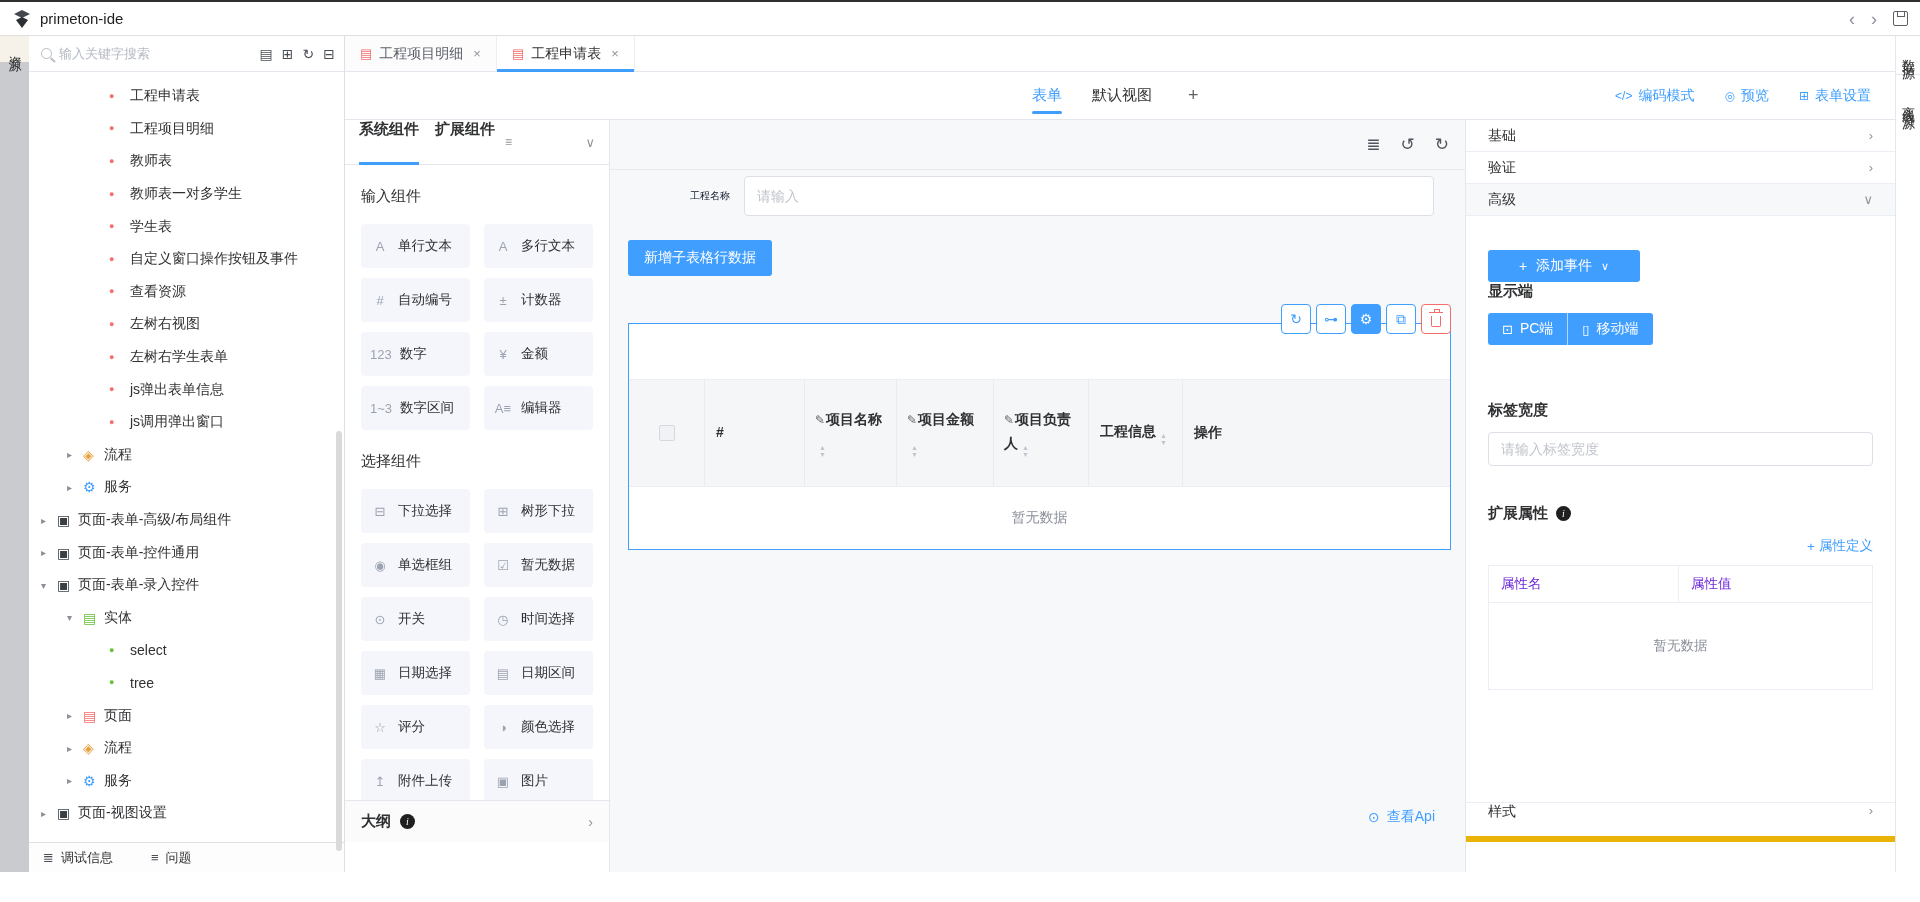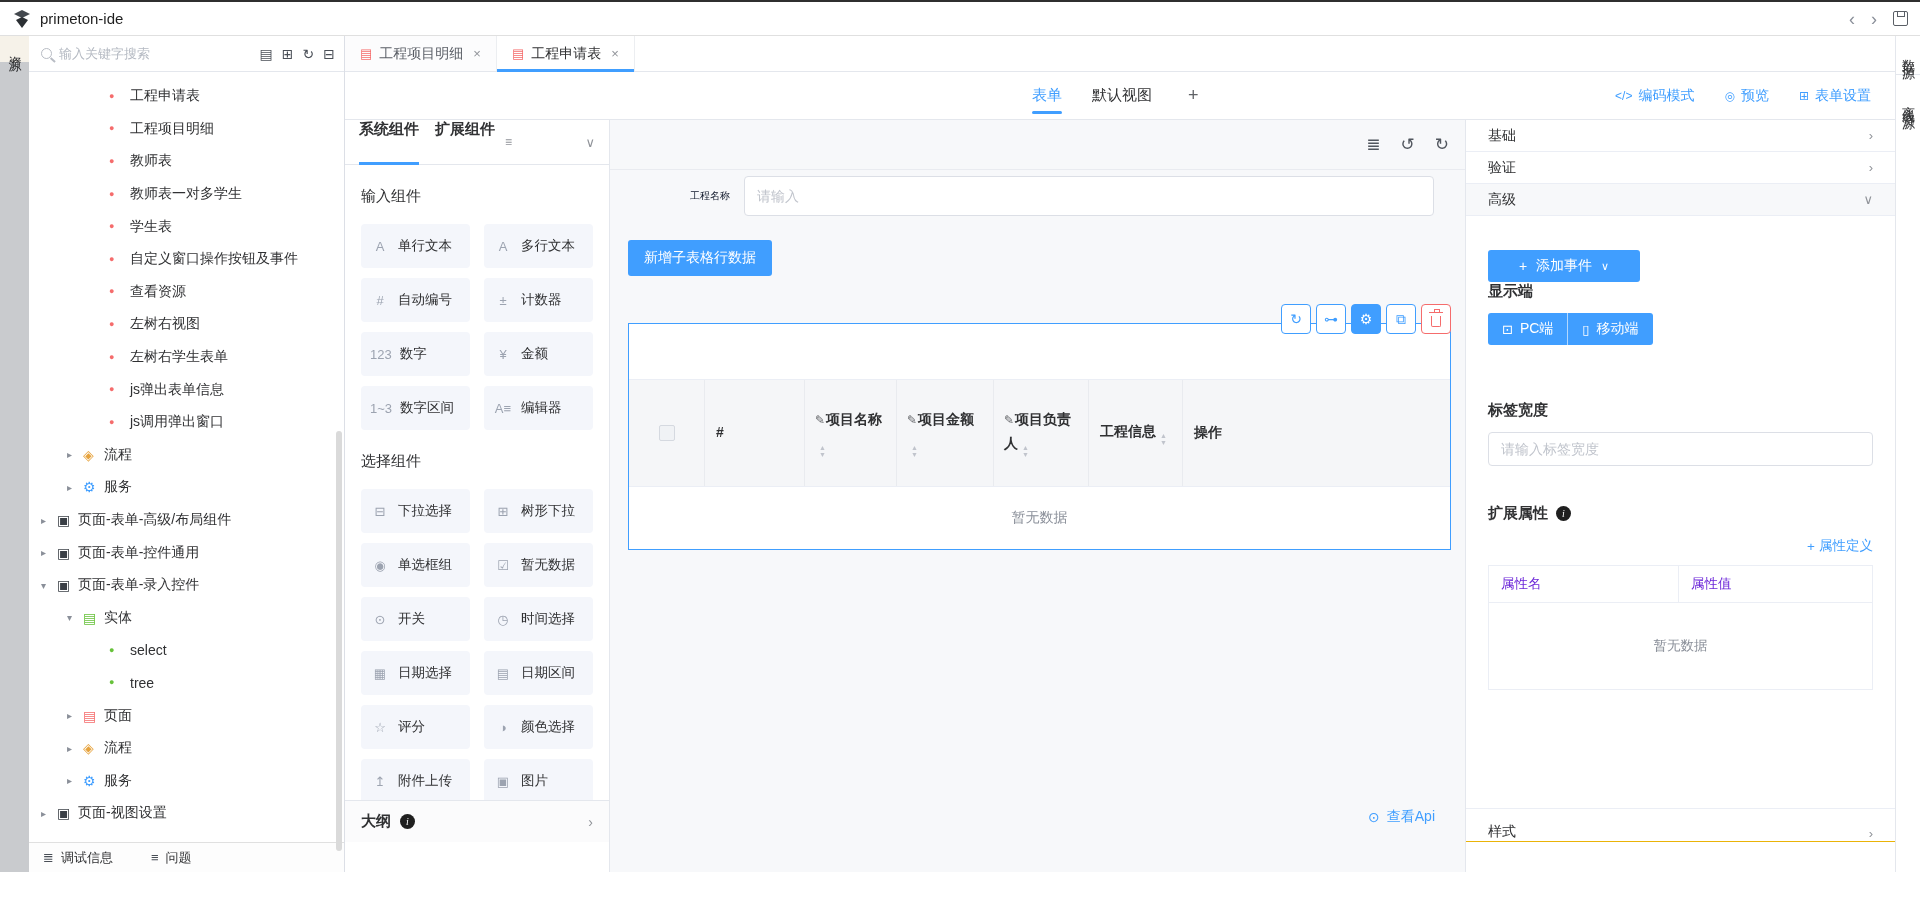--- a/index.html
+++ b/index.html
@@ -126,21 +126,21 @@
 .lw-input{margin-top:12px;width:100%;height:34px;border:1px solid #dcdfe6;border-radius:4px;padding:0 12px;font-size:14px;outline:none;font-family:inherit}
 .lw-input::placeholder{color:#c0c4cc}
 .t-ext{margin-top:38px;display:flex;align-items:center;gap:8px}
 .define-row{display:flex;justify-content:flex-end;margin-top:14px}
 .define-link{display:flex;align-items:center;gap:4px;color:#409eff;font-size:13.5px;cursor:pointer}
 .attr-table{margin-top:10px;border:1px solid #ebeef5}
 .at-head{display:flex;height:37px;border-bottom:1px solid #ebeef5}
 .at-th{flex:0 0 190px;display:flex;align-items:center;padding:0 12px;font-size:13.5px;color:#6d28d9;border-right:1px solid #ebeef5}
 .at-th:last-child{flex:1;border-right:none}
 .at-body{height:86px;display:flex;align-items:center;justify-content:center;font-size:13.5px;color:#8a8f99}
-.style-row{margin-top:auto;margin-bottom:30px;height:34px;flex:none;border-top:1px solid #ebeef5;border-bottom:1px solid #eab308;display:flex;align-items:flex-end;padding:0 22px;font-size:14px;cursor:pointer}
+.style-row{margin-top:auto;margin-bottom:30px;height:40px;flex:none;border-top:1px solid #ebeef5;border-bottom:6px solid #eab308;display:flex;align-items:flex-start;padding:0 22px;font-size:14px;cursor:pointer}
 
 .statusbar{position:absolute;left:0;right:0;bottom:0;height:30px;border-top:1px solid #d9dce0;background:#fff;display:flex;align-items:center;padding-left:40px;font-size:13px;color:#303133}
 </style>
 </head>
 <body>
 
 <div class="app">
 
   <div class="titlebar">
     <svg width="20" height="20" viewBox="0 0 20 20">

